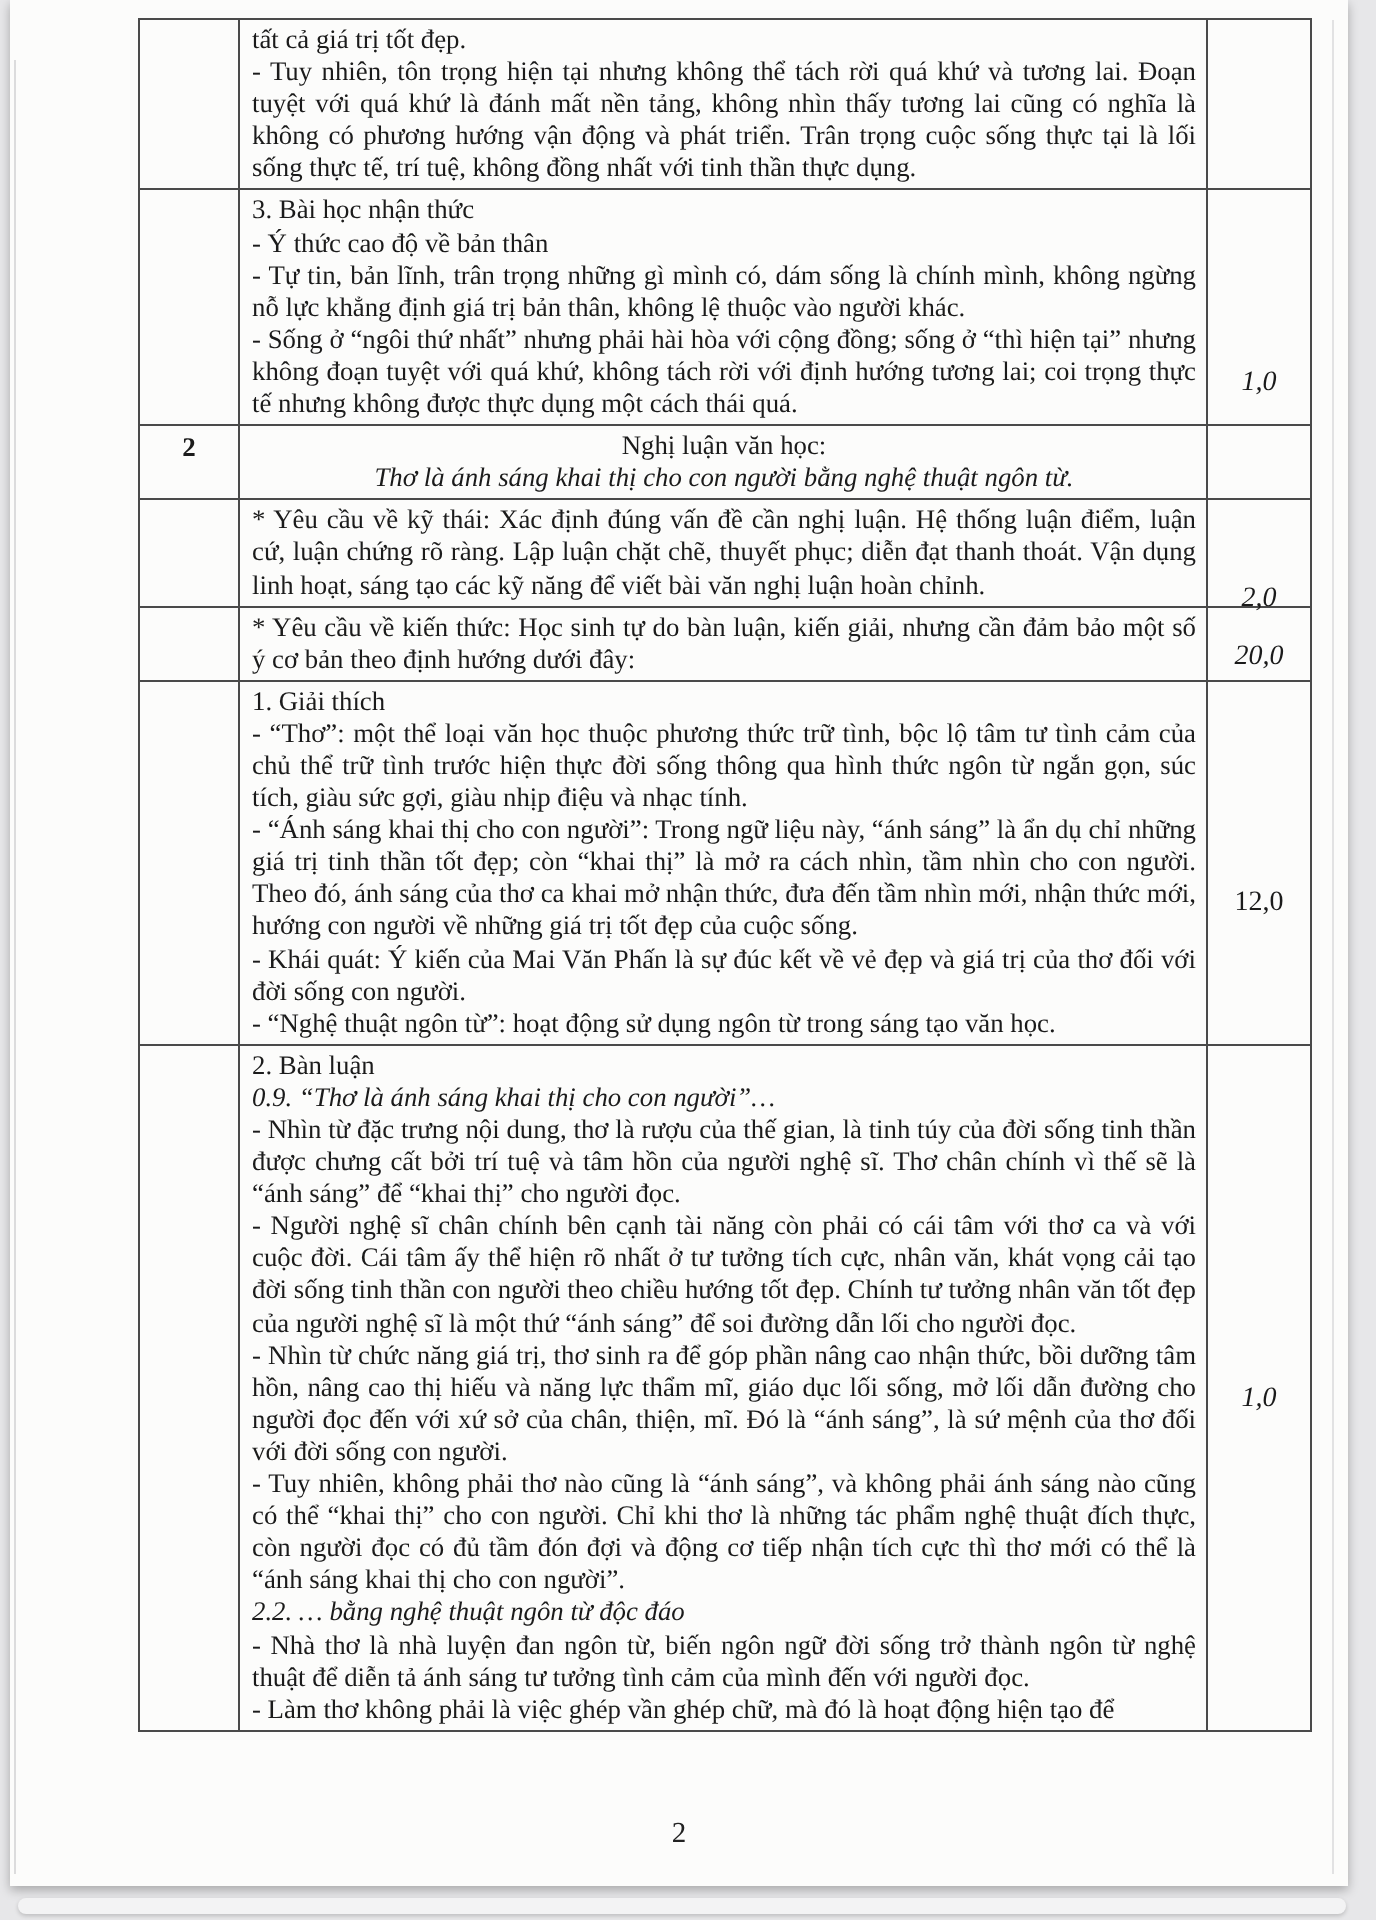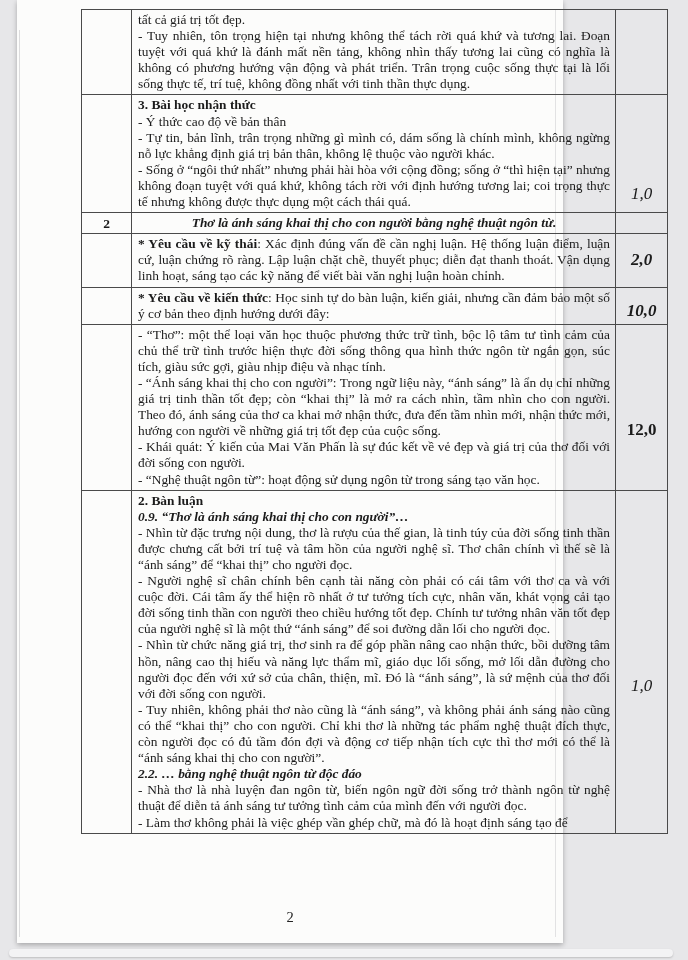--- a/index.html
+++ b/index.html
@@ -3,22 +3,22 @@
 <meta charset="utf-8">
 <style>
   html,body { margin:0; padding:0; }
   body {
     width:688px; height:960px;
     background:#e7e7e9;
     font-family:"Liberation Serif", serif;
     position:relative; overflow:hidden;
   }
   .page {
-    position:absolute; left:17px; top:0;
-    width:546px; height:943px;
+    position:absolute; left:5px; top:0;
+    width:669px; height:943px;
     background:#fcfcfb;
     box-shadow:0 2px 5px rgba(0,0,0,.28);
   }
   .page-inner-edge-left{
     position:absolute; left:2px; top:30px; bottom:6px; width:1px;
     background:#dcdcdd;
   }
   .page-inner-edge-right{
     position:absolute; right:7px; top:10px; bottom:6px; width:1px;
     background:#e2e2e3;
@@ -42,26 +42,26 @@
     font-size:13.5px; padding-top:3px;
   }
   .cell-content {
     width:484px; flex:none; box-sizing:border-box;
     border-right:1px solid #4a4a4a;
     padding:2px 5px 2px 6px;
     font-size:13.4px; line-height:16.1px;
   }
   .cell-points {
     flex:1 1 auto; position:relative;
-    font-size:17px;
+    font-size:14px;
   }
   .para { margin:0; }
   .para.justify { text-align:justify; }
   .para.center  { text-align:center; }
-  .b { font-weight:bold; }
+  .b { font-weight:normal;margin-top:24px; }
   .i { font-style:italic; }
   .pt {
     position:absolute; left:0; right:0; text-align:center;
     padding-top:2px; white-space:nowrap;
   }
   .pt.v-center { top:50%; transform:translateY(-50%); padding-top:0; }
   .pt.v-bottom { bottom:3px; padding-top:0; }
   .footer {
     position:absolute; top:909px; left:0; width:100%;
     text-align:center; font-size:14.5px; color:#222;
@@ -90,20 +90,21 @@
           <div class="para justify"><span class="">- Tự tin, bản lĩnh, trân trọng những gì mình có, dám sống là chính mình, không ngừng nỗ lực khẳng định giá trị bản thân, không lệ thuộc vào người khác.</span></div>
           <div class="para justify"><span class="">- Sống ở “ngôi thứ nhất” nhưng phải hài hòa với cộng đồng; sống ở “thì hiện tại” nhưng không đoạn tuyệt với quá khứ, không tách rời với định hướng tương lai; coi trọng thực tế nhưng không được thực dụng một cách thái quá.</span></div>
         </div>
         <div class="cell-points">
           <div class="pt i" style="top: 87px;">1,0</div>
         </div>
       </div>
       <div class="row">
         <div class="cell-num">2</div>
         <div class="cell-content">
+          <div class="para center"><span class="b ">Nghị luận văn học:</span></div>
           <div class="para center"><span class="b i">Thơ là ánh sáng khai thị cho con người bằng nghệ thuật ngôn từ.</span></div>
         </div>
         <div class="cell-points">
           <div class="pt b" style="top: 205px;">12,0</div>
         </div>
       </div>
       <div class="row">
         <div class="cell-num"></div>
         <div class="cell-content">
           <div class="para justify"><span class="b ">* Yêu cầu về kỹ thái</span><span class="">: Xác định đúng vấn đề cần nghị luận. Hệ thống luận điểm, luận cứ, luận chứng rõ ràng. Lập luận chặt chẽ, thuyết phục; diễn đạt thanh thoát. Vận dụng linh hoạt, sáng tạo các kỹ năng để viết bài văn nghị luận hoàn chỉnh.</span></div>
@@ -111,46 +112,47 @@
         <div class="cell-points">
           <div class="pt b i v-center">2,0</div>
         </div>
       </div>
       <div class="row">
         <div class="cell-num"></div>
         <div class="cell-content">
           <div class="para justify"><span class="b ">* Yêu cầu về kiến thức</span><span class="">: Học sinh tự do bàn luận, kiến giải, nhưng cần đảm bảo một số ý cơ bản theo định hướng dưới đây:</span></div>
         </div>
         <div class="cell-points">
-          <div class="pt b i v-bottom">10,0</div>
+          <div class="pt b i v-bottom">20,0</div>
         </div>
       </div>
       <div class="row">
         <div class="cell-num"></div>
         <div class="cell-content">
+          <div class="para left"><span class="b ">1. Giải thích</span></div>
           <div class="para justify"><span class="">- “Thơ”: một thể loại văn học thuộc phương thức trữ tình, bộc lộ tâm tư tình cảm của chủ thể trữ tình trước hiện thực đời sống thông qua hình thức ngôn từ ngắn gọn, súc tích, giàu sức gợi, giàu nhịp điệu và nhạc tính.</span></div>
           <div class="para justify"><span class="">- “Ánh sáng khai thị cho con người”: Trong ngữ liệu này, “ánh sáng” là ẩn dụ chỉ những giá trị tinh thần tốt đẹp; còn “khai thị” là mở ra cách nhìn, tầm nhìn cho con người. Theo đó, ánh sáng của thơ ca khai mở nhận thức, đưa đến tầm nhìn mới, nhận thức mới, hướng con người về những giá trị tốt đẹp của cuộc sống.</span></div>
           <div class="para justify"><span class="">- Khái quát: Ý kiến của Mai Văn Phấn là sự đúc kết về vẻ đẹp và giá trị của thơ đối với đời sống con người.</span></div>
           <div class="para left"><span class="">- “Nghệ thuật ngôn từ”: hoạt động sử dụng ngôn từ trong sáng tạo văn học.</span></div>
         </div>
         <div class="cell-points">
           <div class="pt i" style="top: 349px;">1,0</div>
         </div>
       </div>
       <div class="row">
         <div class="cell-num"></div>
         <div class="cell-content">
           <div class="para left"><span class="b ">2. Bàn luận</span></div>
           <div class="para left"><span class="b i">0.9. “Thơ là ánh sáng khai thị cho con người”…</span></div>
           <div class="para justify"><span class="">- Nhìn từ đặc trưng nội dung, thơ là rượu của thế gian, là tinh túy của đời sống tinh thần được chưng cất bởi trí tuệ và tâm hồn của người nghệ sĩ. Thơ chân chính vì thế sẽ là “ánh sáng” để “khai thị” cho người đọc.</span></div>
           <div class="para justify"><span class="">- Người nghệ sĩ chân chính bên cạnh tài năng còn phải có cái tâm với thơ ca và với cuộc đời. Cái tâm ấy thể hiện rõ nhất ở tư tưởng tích cực, nhân văn, khát vọng cải tạo đời sống tinh thần con người theo chiều hướng tốt đẹp. Chính tư tưởng nhân văn tốt đẹp của người nghệ sĩ là một thứ “ánh sáng” để soi đường dẫn lối cho người đọc.</span></div>
           <div class="para justify"><span class="">- Nhìn từ chức năng giá trị, thơ sinh ra để góp phần nâng cao nhận thức, bồi dưỡng tâm hồn, nâng cao thị hiếu và năng lực thẩm mĩ, giáo dục lối sống, mở lối dẫn đường cho người đọc đến với xứ sở của chân, thiện, mĩ. Đó là “ánh sáng”, là sứ mệnh của thơ đối với đời sống con người.</span></div>
           <div class="para justify"><span class="">- Tuy nhiên, không phải thơ nào cũng là “ánh sáng”, và không phải ánh sáng nào cũng có thể “khai thị” cho con người. Chỉ khi thơ là những tác phẩm nghệ thuật đích thực, còn người đọc có đủ tầm đón đợi và động cơ tiếp nhận tích cực thì thơ mới có thể là “ánh sáng khai thị cho con người”.</span></div>
           <div class="para left"><span class="b i">2.2. … bằng nghệ thuật ngôn từ độc đáo</span></div>
           <div class="para justify"><span class="">- Nhà thơ là nhà luyện đan ngôn từ, biến ngôn ngữ đời sống trở thành ngôn từ nghệ thuật để diễn tả ánh sáng tư tưởng tình cảm của mình đến với người đọc.</span></div>
-          <div class="para left"><span class="">- Làm thơ không phải là việc ghép vần ghép chữ, mà đó là hoạt định sáng tạo để</span></div>
+          <div class="para left"><span class="">- Làm thơ không phải là việc ghép vần ghép chữ, mà đó là hoạt động hiện tạo để</span></div>
         </div>
         <div class="cell-points"></div>
       </div>
     </div>
   <div class="footer">2</div>
 </div>
 <div class="bottom-sheet"></div>
 
 </body></html>

